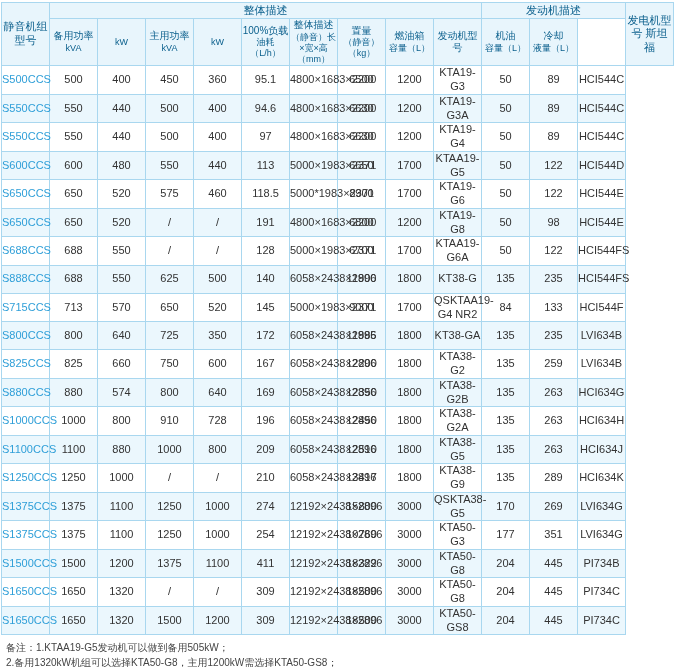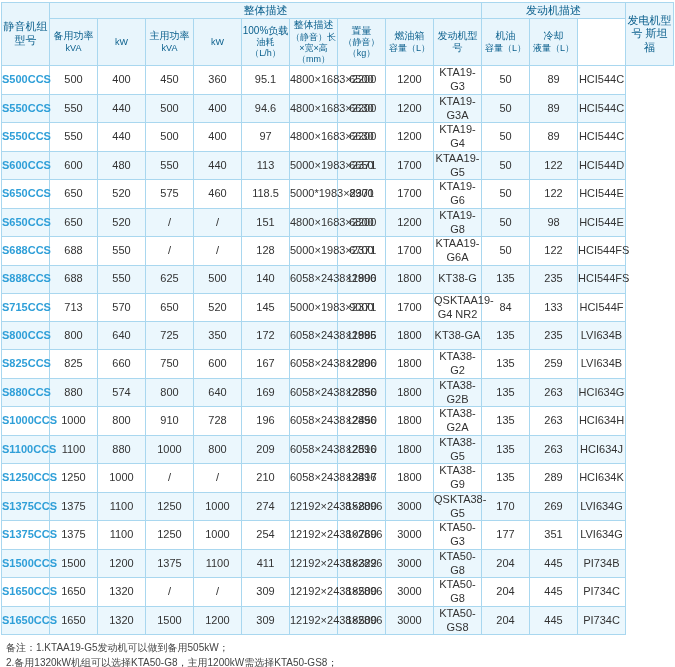--- a/index.html
+++ b/index.html
@@ -48,21 +48,21 @@
   }
   tbody tr td {
     height: 27px;
     font-size: 11px;
     color: #333333;
   }
   tbody tr.odd td { background: #ffffff; }
   tbody tr.even td { background: #ebf7fd; }
   td.model {
     color: #2f9fd8;
-    font-weight: bold;
+    font-weight: normal;
     margin-left: 13px;
   }
   .notes {
     margin: 6px 0 0 2px;
     padding: 0 4px;
     font-size: 10px;
     color: #444444;
     line-height: 1.45;
   }
   .notes div { white-space: nowrap; }
@@ -203,21 +203,21 @@
         <td>50</td>
         <td>122</td>
         <td>HCI544E</td>
       </tr>
       <tr class="even">
         <td class="model">S650CCS</td>
         <td>650</td>
         <td>520</td>
         <td>/</td>
         <td>/</td>
-        <td>151</td>
+        <td>191</td>
         <td>4800×1683×2200</td>
         <td>6800</td>
         <td>1200</td>
         <td>KTA19-G8</td>
         <td>50</td>
         <td>98</td>
         <td>HCI544E</td>
       </tr>
       <tr class="odd">
         <td class="model">S688CCS</td>

